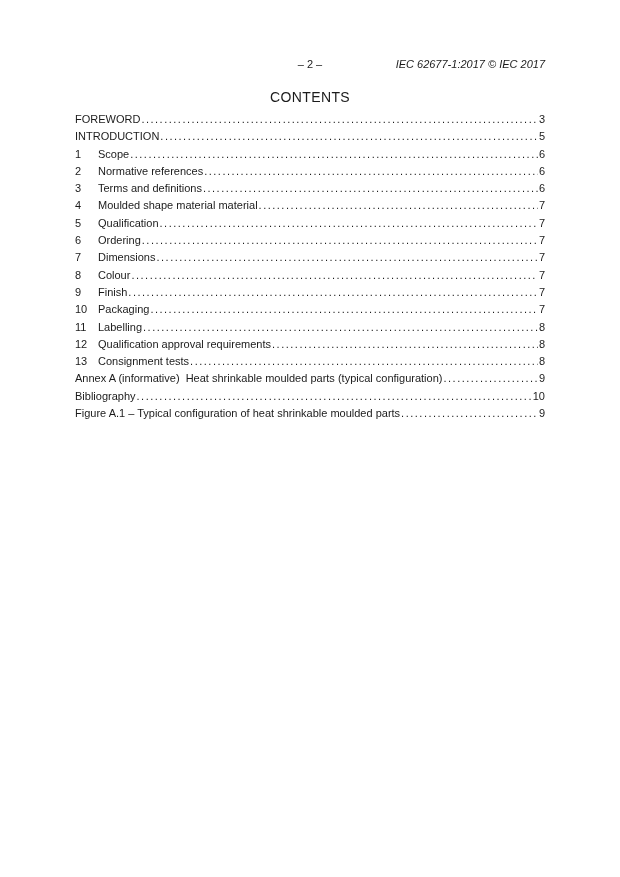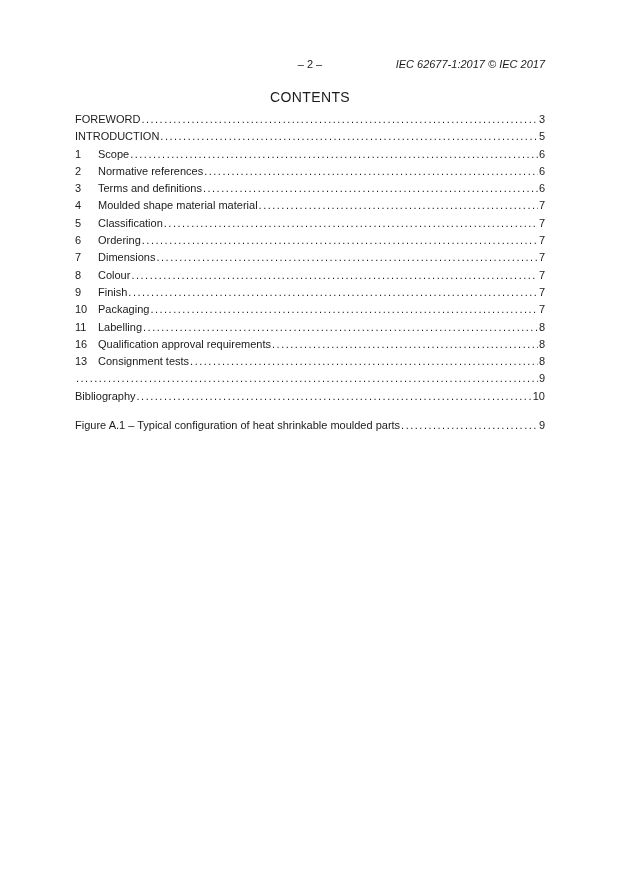--- a/index.html
+++ b/index.html
@@ -64,21 +64,20 @@
   }
   .leader::after {
     content: "...................................................................................................................................................................................";
     letter-spacing: 1.5px;
   }
   .toc-page {
     flex: 0 0 auto;
     text-align: right;
   }
   .figure-list {
-    margin-top: 12px;
   }
 </style>
 </head>
 <body>
 
 <div class="page">
   <div class="content">
 
     <div class="header-row">
       <span class="page-num">– 2 –</span>
@@ -125,21 +124,21 @@
 
   <div class="toc-row">
     <span class="toc-num">4</span>
     <span class="toc-label">Moulded shape material material</span>
     <span class="leader"></span>
     <span class="toc-page">7</span>
   </div>
 
   <div class="toc-row">
     <span class="toc-num">5</span>
-    <span class="toc-label">Classification</span>
+    <span class="toc-label">Qualification</span>
     <span class="leader"></span>
     <span class="toc-page">7</span>
   </div>
 
   <div class="toc-row">
     <span class="toc-num">6</span>
     <span class="toc-label">Ordering</span>
     <span class="leader"></span>
     <span class="toc-page">7</span>
   </div>
@@ -173,35 +172,36 @@
   </div>
 
   <div class="toc-row">
     <span class="toc-num">11</span>
     <span class="toc-label">Labelling</span>
     <span class="leader"></span>
     <span class="toc-page">8</span>
   </div>
 
   <div class="toc-row">
-    <span class="toc-num">16</span>
+    <span class="toc-num">12</span>
     <span class="toc-label">Qualification approval requirements</span>
     <span class="leader"></span>
     <span class="toc-page">8</span>
   </div>
 
   <div class="toc-row">
     <span class="toc-num">13</span>
     <span class="toc-label">Consignment tests</span>
     <span class="leader"></span>
     <span class="toc-page">8</span>
   </div>
 
   <div class="toc-row">
 
+    <span class="toc-label">Annex A (informative)  Heat shrinkable moulded parts (typical configuration)</span>
     <span class="leader"></span>
     <span class="toc-page">9</span>
   </div>
 
   <div class="toc-row">
 
     <span class="toc-label">Bibliography</span>
     <span class="leader"></span>
     <span class="toc-page">10</span>
   </div>

